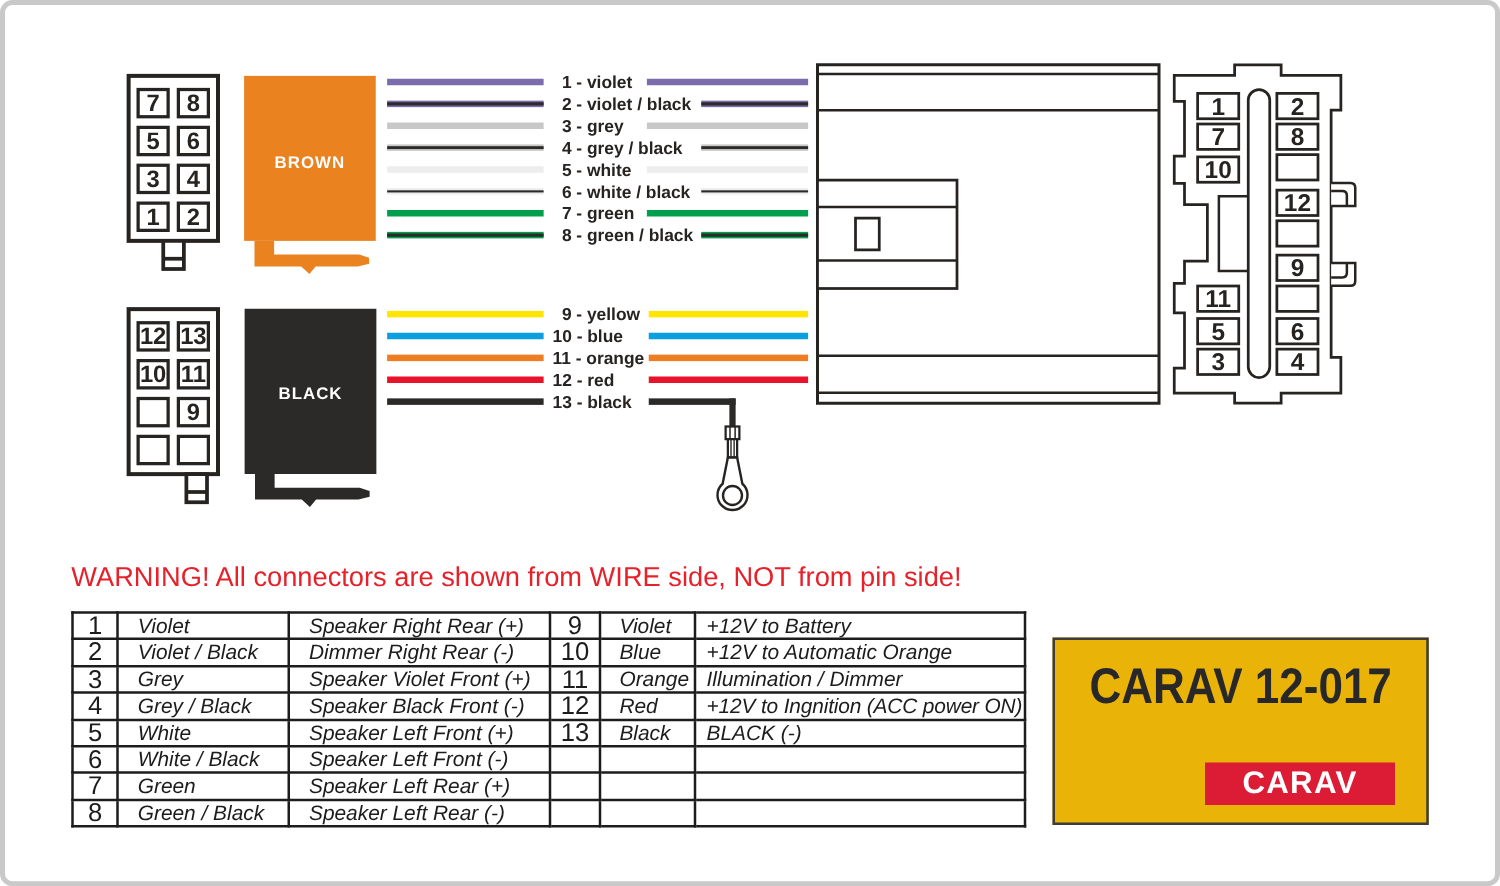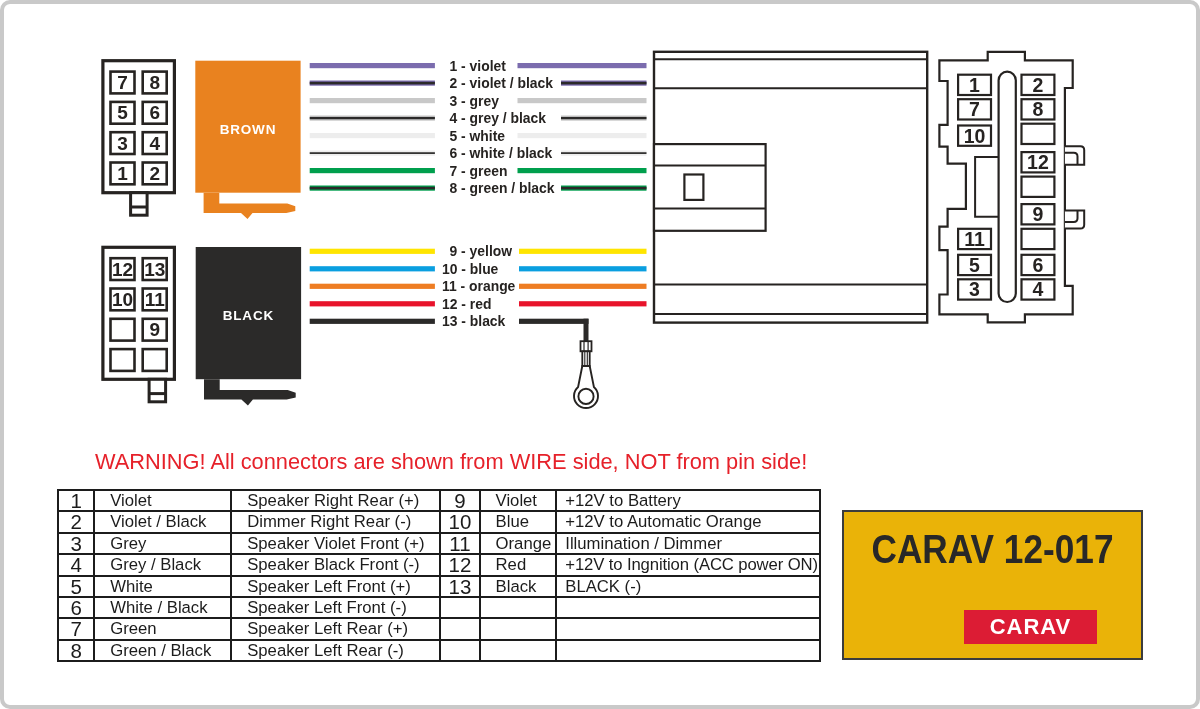--- a/index.html
+++ b/index.html
@@ -1,32 +1,32 @@
 <!DOCTYPE html>
 <html><head>
 <meta charset="utf-8">
 <style>
 html,body{margin:0;padding:0;width:1200px;height:709px;background:#fff;overflow:hidden;
   font-family:"Liberation Sans",sans-serif;}
 #frame{position:absolute;left:0;top:0;width:1200px;height:709px;border:4px solid #c9c9c9;
   border-radius:10px;box-sizing:border-box;pointer-events:none;}
 #diagram{position:absolute;left:0;top:0;}
-#warn{position:absolute;left:57px;top:449px;font-size:21.8px;color:#e6212a;white-space:nowrap;margin-left:38px;}
+#warn{position:absolute;left:57px;top:449px;font-size:21.8px;color:#e6212a;white-space:nowrap;}
 #tbl{position:absolute;left:57px;top:489px;width:763.6px;border-collapse:collapse;table-layout:fixed;}
 #tbl td{border:2px solid #1c1c1c;padding:0;font-size:16.7px;line-height:19.4px;color:#1c1c1c;height:19.4px;
   white-space:nowrap;overflow:visible;vertical-align:middle;}
 #tbl td.n{font-size:20.5px;line-height:19.4px;text-align:center;}
-#tbl td.t{padding-left:15px;}
+#tbl td.t{padding-left:15px;font-style:italic;}
 #tbl td.t6{padding-left:8px;}
 #caravbox{position:absolute;left:842px;top:510px;width:301px;height:150px;background:#eab308;
   border:2px solid #3c3c3c;box-sizing:border-box;}
 #caravtitle{position:absolute;left:0;top:15px;width:100%;text-align:center;font-size:40px;
   font-weight:bold;color:#282828;transform:scaleX(0.88);transform-origin:50% 50%;}
-#redlogo{position:absolute;left:120px;top:98px;width:133px;height:34px;background:#dc1c34;
-  color:#fff;font-weight:bold;font-size:22px;text-align:center;line-height:33px;
+#redlogo{position:absolute;left:120px;top:98px;width:152px;height:34px;background:#dc1c34;
+  color:#fff;font-weight:bold;font-size:25px;text-align:center;line-height:33px;
   letter-spacing:1px;}
 </style>
 </head>
 <body>
 <svg id="diagram" width="1200" height="480" viewBox="0 0 1200 480">
 <rect x="102.9" y="60.7" width="71.5" height="132" fill="#fff" stroke="#262321" stroke-width="3.2"></rect>
 <rect x="110.5" y="71.60000000000001" width="24" height="21.8" fill="#fff" stroke="#262321" stroke-width="2.6"></rect>
 <text x="122.5" y="88.9" font-size="19" font-weight="bold" fill="#262321" text-anchor="middle">7</text>
 <rect x="142.7" y="71.60000000000001" width="24" height="21.8" fill="#fff" stroke="#262321" stroke-width="2.6"></rect>
 <text x="154.7" y="88.9" font-size="19" font-weight="bold" fill="#262321" text-anchor="middle">8</text>

